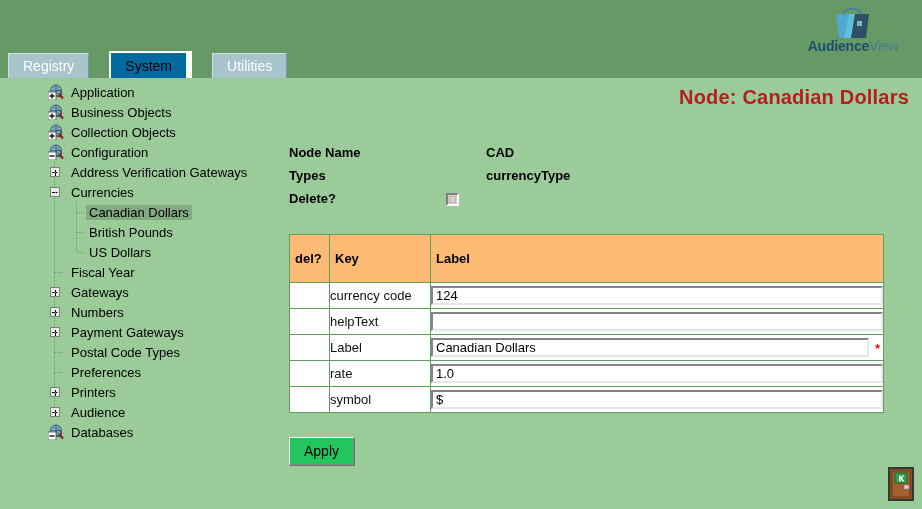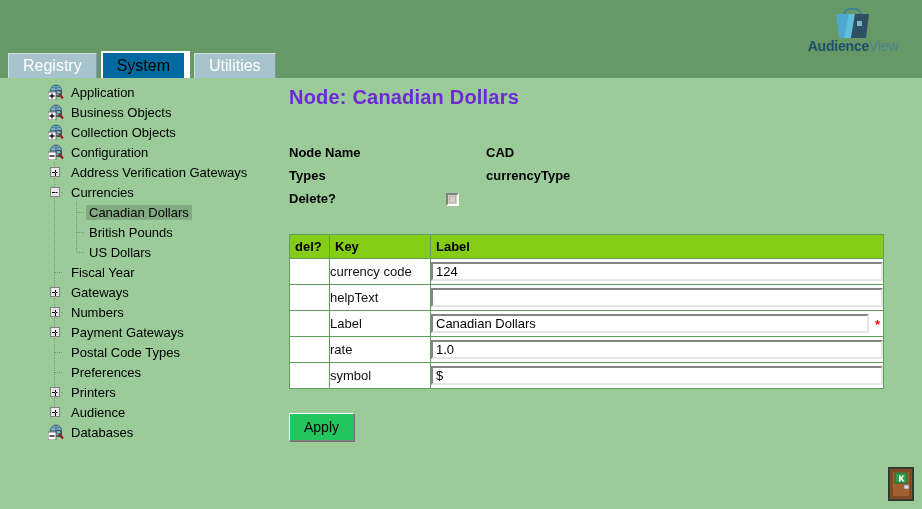--- a/index.html
+++ b/index.html
@@ -33,22 +33,22 @@
   #logo-word span.lite{ color:#4a7f96; font-weight:normal; }
 
   
   #tabs{
     position:absolute; left:8px; top:52px; height:26px;
     display:flex; align-items:flex-end; z-index:5;
   }
   .tab{
     height:25px; line-height:24px;
     padding:0 14px;
-    margin-right:4px;
-    font-size:16px;
+    margin-right:20px;
+    font-size:14px;
     text-align:center;
     background:#a7c4cc;
     color:#ffffff;
     border-top:1px solid #cfe0e4;
     border-left:1px solid #cfe0e4;
     border-right:1px solid #7f9ba3;
     border-bottom:none;
     cursor:pointer;
     white-space:nowrap;
   }
@@ -104,22 +104,22 @@
   }
   .tlabel{ padding:0 3px; }
   .trow.selected .tlabel{
     background:#83ab82;
     color:#000;
   }
 
   
   #main{ position:absolute; left:289px; top:86px; width:620px; }
   #page-title{
-    font-size:20px; font-weight:bold; color:#6d28d9;
-    letter-spacing:.2px; margin:0 0 32px 0;
+    font-size:20px; font-weight:bold; color:#b91c1c;
+    letter-spacing:.2px; margin:0 0 32px 0;text-align:right;
   }
   .props{ margin-bottom:24px; }
   .prow{ height:23px; display:flex; align-items:center; }
   .pkey{ width:157px; font-weight:bold; font-size:13px; color:#000; }
   .pval{ font-weight:bold; font-size:13px; color:#000;margin-left:40px; }
   .chk{
     width:13px; height:13px; background:#d4d0c8;
     border:2px solid; border-color:#808080 #ffffff #ffffff #808080;
     display:inline-block; position:relative; top:1px;
   }
@@ -135,23 +135,23 @@
     border:1px solid #5f9e5c;
     table-layout:fixed;
   }
   table#kv th, table#kv td{
     border:1px solid #5f9e5c;
     font-size:13px; font-weight:normal;
     padding:0;
     vertical-align:middle;
   }
   table#kv th{
-    background:#84cc16; color:#000;
+    background:#fdba74; color:#000;
     font-weight:bold; text-align:left;
-    height:21px; padding:4px 5px;
+    height:21px; padding:16px 5px;
   }
   table#kv td{ background:#ffffff; height:26px; }
   td.c-del{ width:40px; }
   td.c-key{ padding:0 5px; }
   th.h-del{ width:40px; }
   th.h-key{ width:101px; }
   td.c-key{ width:101px; }
   td.c-lab{ padding:0 4px; position:relative; }
   input.tf{
     width:100%;

